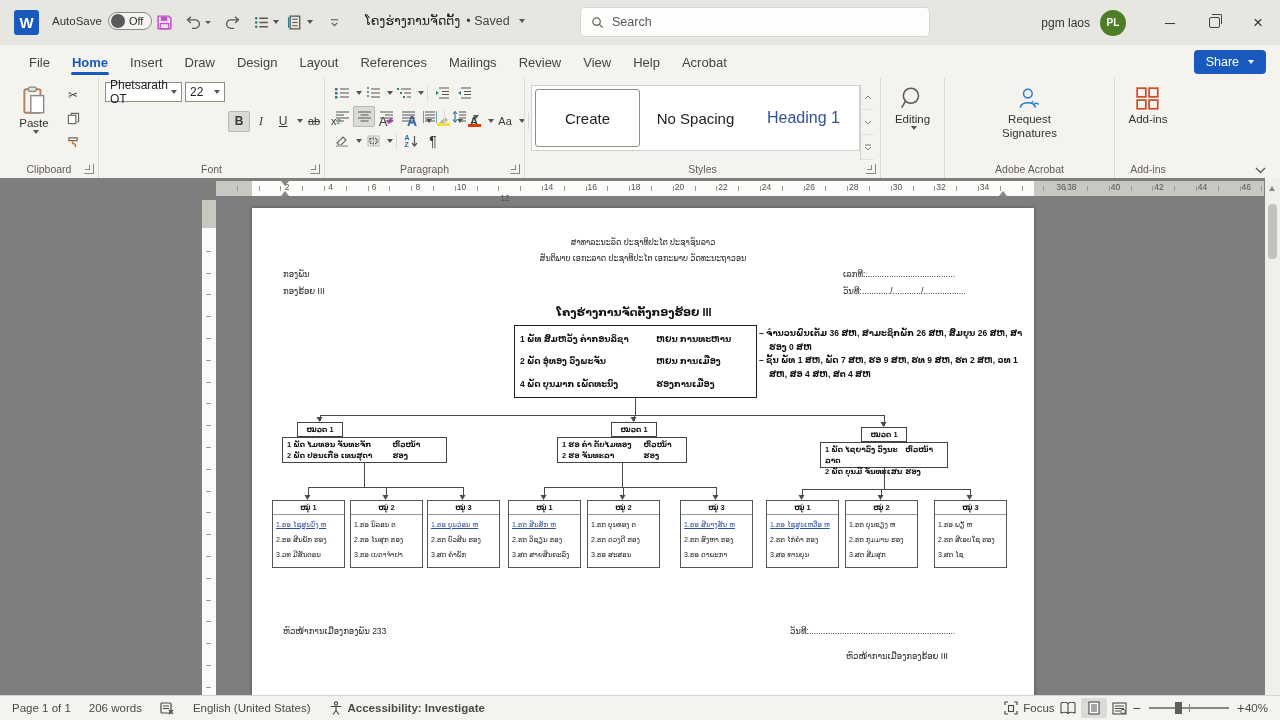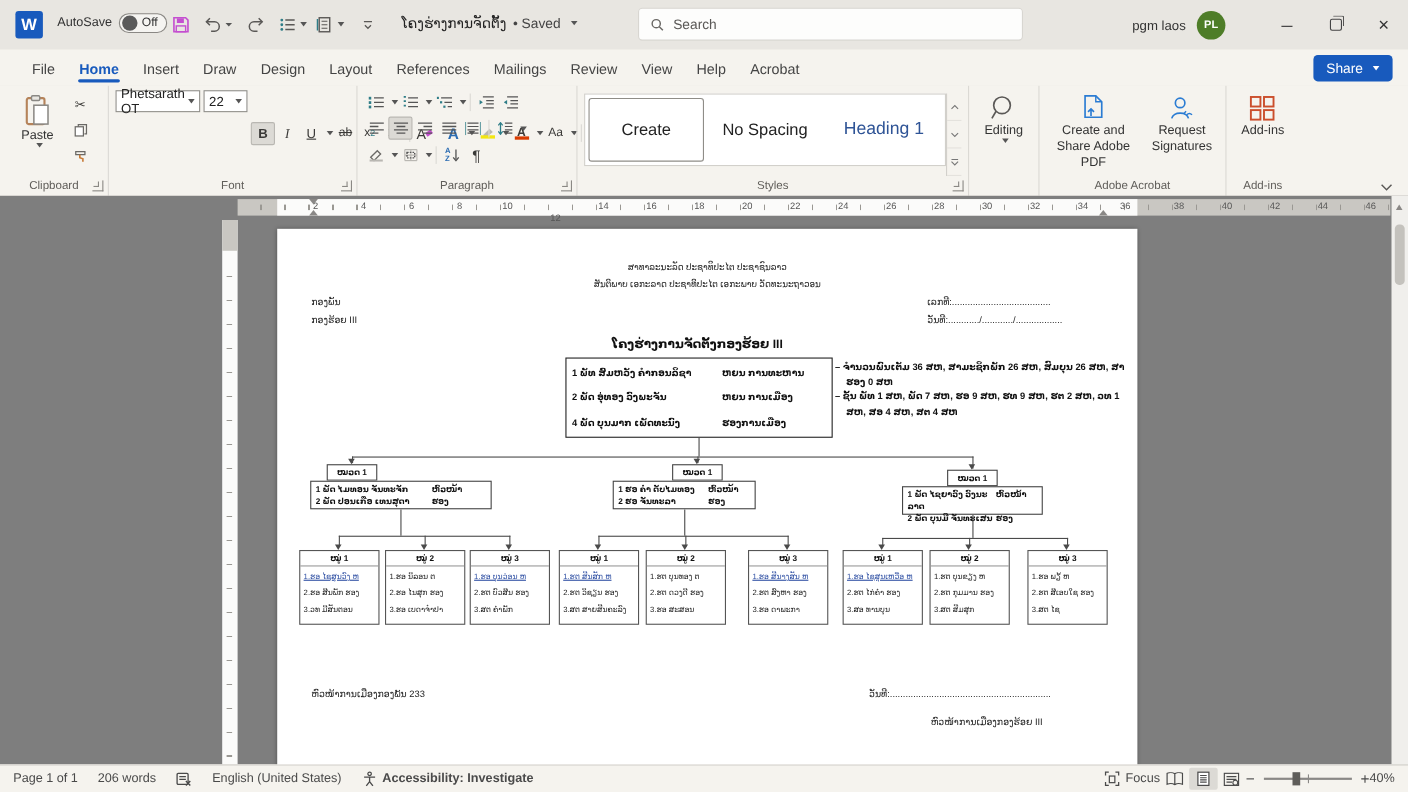--- a/index.html
+++ b/index.html
@@ -15,21 +15,21 @@
   .as-knob{width:14px;height:14px;border-radius:50%;background:#5a5a5a;}
   .qat{position:absolute;left:148px;top:8px;display:flex;align-items:center;gap:2px;}
   .qat-btn{display:flex;align-items:center;justify-content:center;height:28px;min-width:28px;border-radius:3px;padding:0 2px;}
   .chev{width:0;height:0;border-left:3.5px solid transparent;border-right:3.5px solid transparent;border-top:4px solid #555;display:inline-block;margin-left:3px;}
   .tb-title{position:absolute;left:365px;top:13px;font-size:12.5px;color:#222;display:flex;align-items:center;gap:6px;}
   .searchbox{position:absolute;left:580px;top:7px;width:350px;height:30px;background:#fdfdfc;border:1px solid #d8d6d1;
        border-radius:4px;display:flex;align-items:center;gap:8px;padding:0 10px;font-size:12.5px;color:#5a5856;box-sizing:border-box;}
   .tb-right{position:absolute;right:0;top:0;height:45px;display:flex;align-items:center;}
   .tb-user{font-size:12px;color:#333;margin-right:10px;}
   .avatar{width:26px;height:26px;border-radius:50%;background:#4e7d28;color:#fff;font-size:10px;font-weight:bold;
-       display:flex;align-items:center;justify-content:center;margin-right:34px;}
+       display:flex;align-items:center;justify-content:center;margin-right:22px;}
   .winbtn{width:44px;height:45px;display:flex;align-items:center;justify-content:center;font-size:14px;color:#333;}
   .restore-g{width:9px;height:9px;border:1px solid #444;border-radius:2px;position:relative;}
   .restore-g:before{content:"";position:absolute;top:-4px;left:2px;width:9px;height:9px;border-top:1px solid #444;border-right:1px solid #444;border-radius:0 2px 0 0;}
   
   .tabsrow{position:absolute;top:45px;left:0;right:0;height:33px;background:#f5f3ee;display:flex;align-items:flex-end;padding-left:18px;box-sizing:border-box;}
   .tab{font-size:13px;color:#444;padding:6px 11px 8px;position:relative;}
   .tab.active{font-weight:bold;color:#185abd;}
   .tab.active:after{content:"";position:absolute;left:10px;right:10px;bottom:3px;height:3px;background:#185abd;border-radius:2px;}
   .share-btn{position:absolute;right:14px;top:5px;background:#185abd;color:#fff;font-size:12.5px;border-radius:4px;
        height:24px;display:flex;align-items:center;gap:6px;padding:0 12px;}
@@ -476,28 +476,20 @@
             </svg>
           <span>Editing</span>
           <span class="chev"></span>
         </div>
       </div>
       <div class="rg-foot"></div>
     </div>
 
     <div class="rgroup" style="width:170px;">
       <div class="rg-body" style="justify-content:center;gap:4px;">
-        <div class="bigbtn" style="width:92px;">
-          <svg width="24" height="26" viewBox="0 0 22 24">
-              <path d="M4 1 h9 l5 5 v13 h-14 z" fill="none" stroke="#2b7cd3" stroke-width="1.4"></path>
-              <path d="M13 1 v5 h5" fill="none" stroke="#2b7cd3" stroke-width="1.2"></path>
-              <path d="M9 18 v-6 M6.5 14.5 L9 12 L11.5 14.5" fill="none" stroke="#2b7cd3" stroke-width="1.4"></path>
-            </svg>
-          <span>Create and Share Adobe PDF</span>
-        </div>
         <div class="bigbtn" style="width:66px;">
           <svg width="24" height="26" viewBox="0 0 22 24">
               <circle cx="9" cy="7" r="4" fill="none" stroke="#2b7cd3" stroke-width="1.4"></circle>
               <path d="M2 20 c1-6 13-6 14 0" fill="none" stroke="#2b7cd3" stroke-width="1.4"></path>
               <path d="M12 16 l2-2 M14.5 17 c1.5-1.5 3-1.5 4.5 0" fill="none" stroke="#2b7cd3" stroke-width="1.2"></path>
             </svg>
           <span>Request Signatures</span>
         </div>
       </div>
       <div class="rg-foot">
@@ -547,21 +539,21 @@
           <div class="rnum" style="left: 376.2px;">16</div>
           <div class="rnum" style="left: 419.8px;">18</div>
           <div class="rnum" style="left: 463.4px;">20</div>
           <div class="rnum" style="left: 507px;">22</div>
           <div class="rnum" style="left: 550.6px;">24</div>
           <div class="rnum" style="left: 594.2px;">26</div>
           <div class="rnum" style="left: 637.8px;">28</div>
           <div class="rnum" style="left: 681.4px;">30</div>
           <div class="rnum" style="left: 725px;">32</div>
           <div class="rnum" style="left: 768.6px;">34</div>
-          <div class="rnum" style="left: 807px;">36</div>
+          <div class="rnum" style="left: 845px;">36</div>
           <div class="rnum" style="left: 855.8px;">38</div>
           <div class="rnum" style="left: 899.4px;">40</div>
           <div class="rnum" style="left: 943px;">42</div>
           <div class="rnum" style="left: 986.6px;">44</div>
           <div class="rnum" style="left: 1030.2px;">46</div>
         </div>
       <span class="marker m-down" style="left:65px;top:0;"></span>
       <span class="marker m-up" style="left:65px;bottom:0;"></span>
       <span class="marker m-up" style="left:783px;bottom:0;"></span>
     </div>

